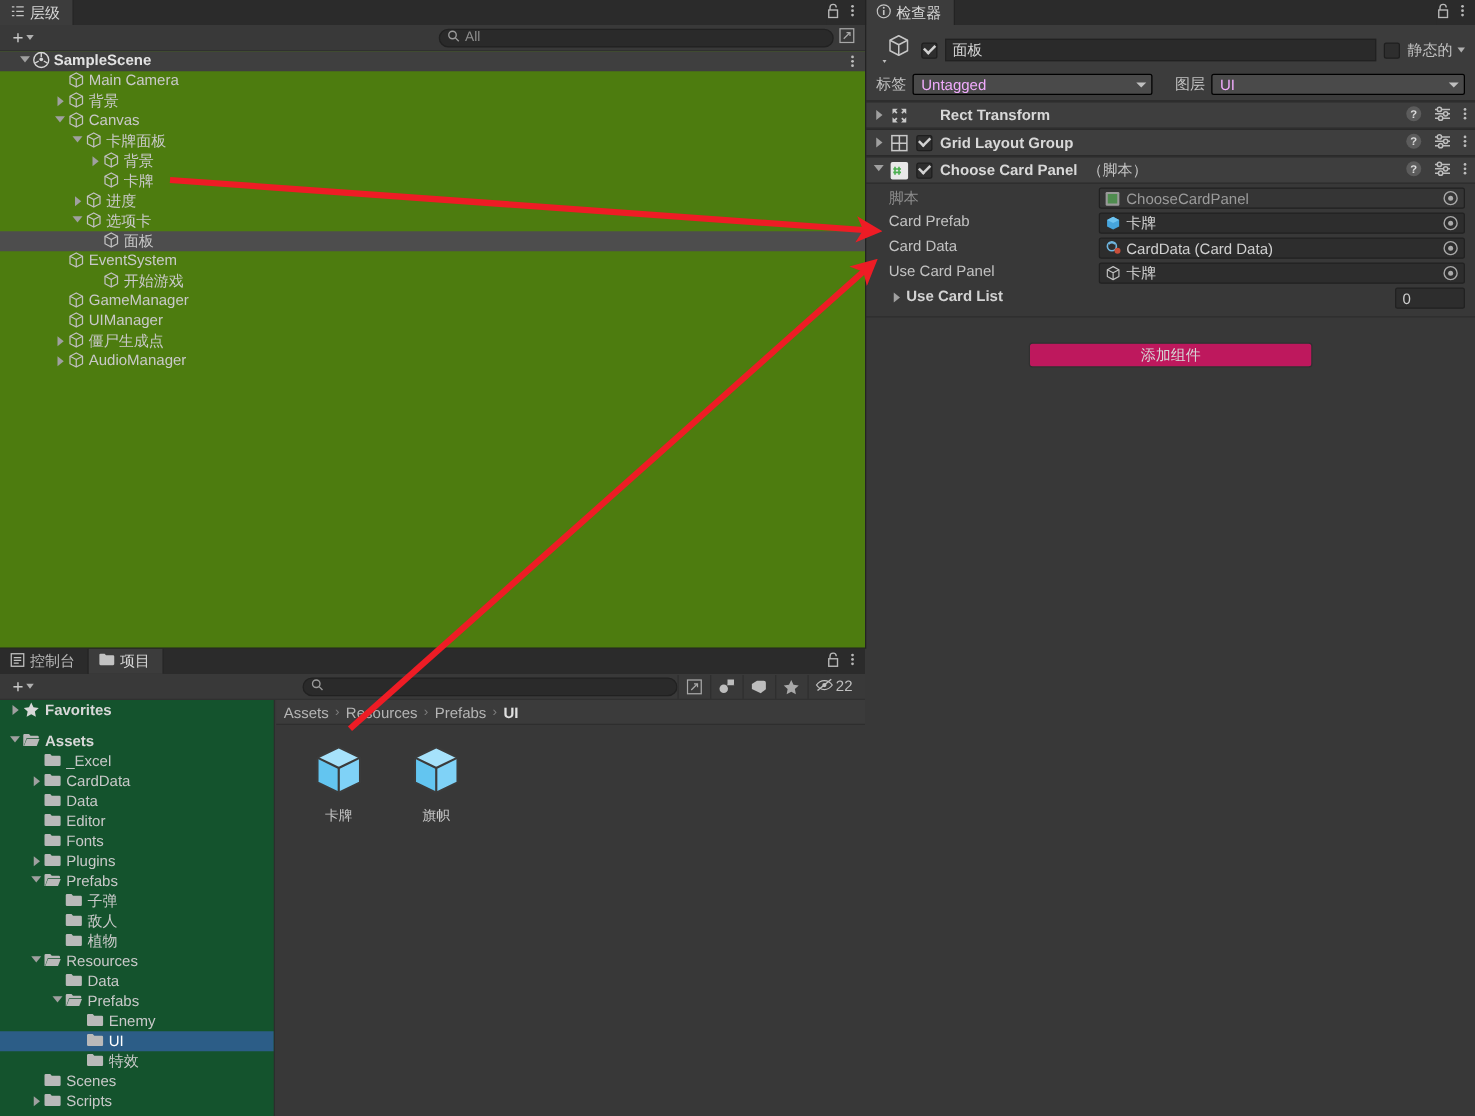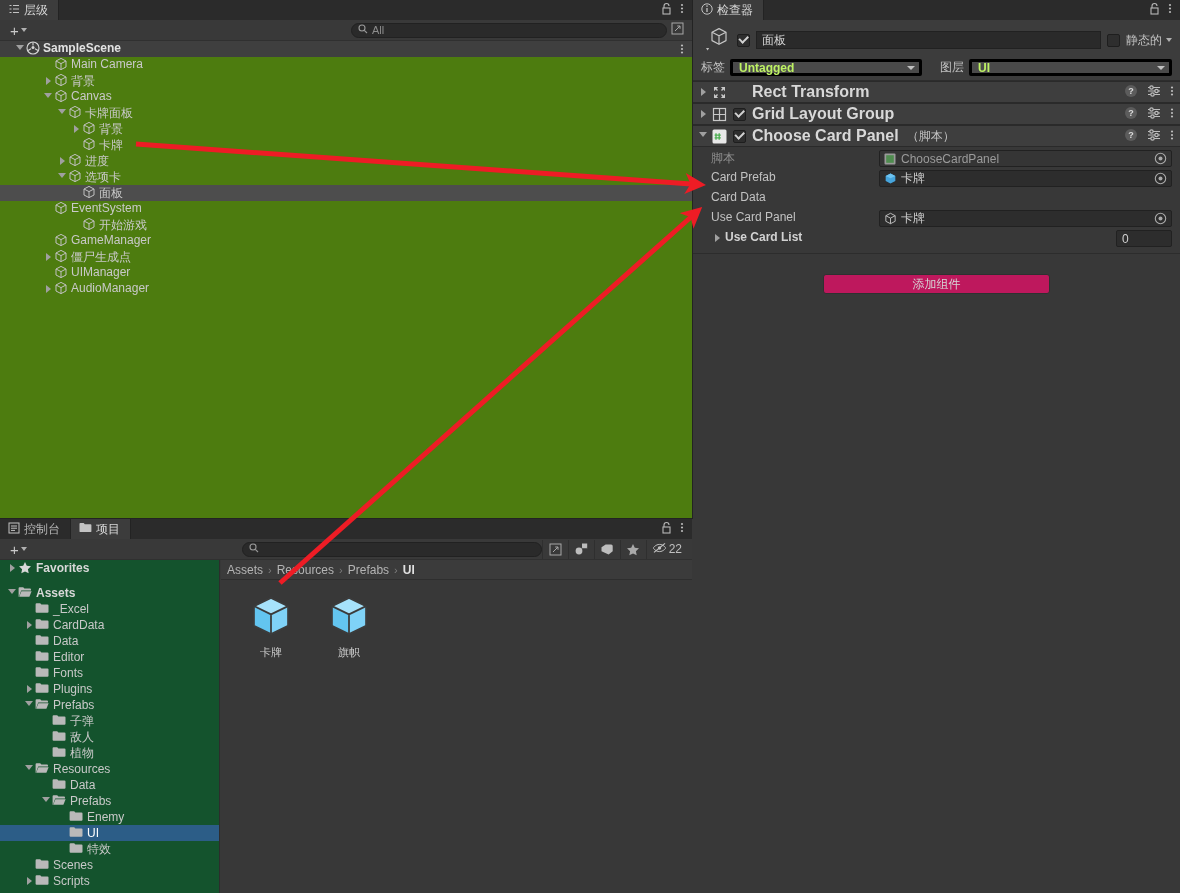--- a/index.html
+++ b/index.html
@@ -95,33 +95,33 @@
   }
   .name-field {
     flex: 1; height: 18px; background: #2a2a2a; border: 1px solid #212121;
     display: flex; align-items: center; padding: 0 5px;
     color: #d6d6d6; font-size: 12px;
   }
   .static-wrap { display: flex; align-items: center; gap: 4px; color: #c2c2c2; font-size: 12px; }
   .insp-row2 { display: flex; align-items: center; gap: 5px; margin-top: 5px; }
   .lbl { color: #c2c2c2; font-size: 12px; white-space: nowrap; }
   .dropdown {
-    height: 17px; background: #4a4a4a; border: 3px solid #000000;
+    height: 17px; background: #4a4a4a; border: 1px solid #000000;
     display: flex; align-items: center; padding: 0 4px 0 6px;
-    color: #bef264; font-size: 12px; border-radius: 2px; font-weight: bold;
+    color: #f0abfc; font-size: 12px; border-radius: 2px;
   }
   .dropdown .dd-txt { flex: 1; overflow: hidden; white-space: nowrap; }
   .dd-arrow { width:0;height:0;border-left:4px solid transparent;border-right:4px solid transparent;border-top:4px solid #c0c0c0; margin-left:4px; }
 
   .comp-header {
     height: 22px; display: flex; align-items: center;
     background: #3e3e3e; border-top: 1px solid #2a2a2a; border-bottom: 1px solid #2a2a2a;
     padding-left: 4px; position: relative;
   }
-  .comp-header .name { font-weight: bold; font-size: 16px; color: #d8d8d8; margin-left: 6px; }
+  .comp-header .name { font-weight: bold; font-size: 12px; color: #d8d8d8; margin-left: 6px; }
   .comp-header .sub { font-size: 12px; color: #c4c4c4; margin-left: 8px; font-weight: normal; }
   .comp-icons { position: absolute; right: 6px; display: flex; align-items: center; gap: 9px; }
 
   .prop-row { height: 20px; display: flex; align-items: flex-start; padding-left: 4px; }
   .prop-label { width: 182px; font-size: 12px; color: #c2c2c2; padding-left: 14px; }
   .prop-label.dim { color: #8e8e8e; }
   .objfield {
     flex: 1; height: 17px; margin-right: 8px; background: #2d2d2d;
     border: 1px solid #212121; border-radius: 2px;
     display: flex; align-items: center; padding-left: 4px; gap: 3px;
@@ -391,41 +391,41 @@
           <span class="go-icon"><svg width="14" height="14" viewBox="0 0 14 14">
               <g fill="none" stroke="#c2c2c2" stroke-width="1" stroke-linejoin="round">
                 <path d="M2 4l5-2.6L12 4v6l-5 2.6L2 10z"></path>
                 <path d="M2 4l5 2.6L12 4M7 6.6V12.6"></path>
               </g>
             </svg></span>
           <span class="hlabel">GameManager</span>
         </div>
         <div class="hrow">
           <span style="display:inline-block;width:40px;flex:0 0 40px"></span>
+          <span class="foldout"></span>
+          <span class="go-icon"><svg width="14" height="14" viewBox="0 0 14 14">
+              <g fill="none" stroke="#c2c2c2" stroke-width="1" stroke-linejoin="round">
+                <path d="M2 4l5-2.6L12 4v6l-5 2.6L2 10z"></path>
+                <path d="M2 4l5 2.6L12 4M7 6.6V12.6"></path>
+              </g>
+            </svg></span>
+          <span class="hlabel">UIManager</span>
+        </div>
+        <div class="hrow">
+          <span style="display:inline-block;width:40px;flex:0 0 40px"></span>
           <span class="foldout">
             <i></i>
           </span>
           <span class="go-icon"><svg width="14" height="14" viewBox="0 0 14 14">
               <g fill="none" stroke="#c2c2c2" stroke-width="1" stroke-linejoin="round">
                 <path d="M2 4l5-2.6L12 4v6l-5 2.6L2 10z"></path>
                 <path d="M2 4l5 2.6L12 4M7 6.6V12.6"></path>
               </g>
             </svg></span>
           <span class="hlabel">僵尸生成点</span>
-        </div>
-        <div class="hrow">
-          <span style="display:inline-block;width:40px;flex:0 0 40px"></span>
-          <span class="foldout"></span>
-          <span class="go-icon"><svg width="14" height="14" viewBox="0 0 14 14">
-              <g fill="none" stroke="#c2c2c2" stroke-width="1" stroke-linejoin="round">
-                <path d="M2 4l5-2.6L12 4v6l-5 2.6L2 10z"></path>
-                <path d="M2 4l5 2.6L12 4M7 6.6V12.6"></path>
-              </g>
-            </svg></span>
-          <span class="hlabel">UIManager</span>
         </div>
         <div class="hrow">
           <span style="display:inline-block;width:40px;flex:0 0 40px"></span>
           <span class="foldout">
             <i></i>
           </span>
           <span class="go-icon"><svg width="14" height="14" viewBox="0 0 14 14">
               <g fill="none" stroke="#c2c2c2" stroke-width="1" stroke-linejoin="round">
                 <path d="M2 4l5-2.6L12 4v6l-5 2.6L2 10z"></path>
                 <path d="M2 4l5 2.6L12 4M7 6.6V12.6"></path>
@@ -636,20 +636,34 @@
               </span>
               <span class="ofname">卡牌</span>
               <span class="objpicker"><svg width="13" height="13" viewBox="0 0 13 13">
                   <circle cx="6.5" cy="6.5" r="5.2" fill="none" stroke="#a9a9a9" stroke-width="1.1"></circle>
                   <circle cx="6.5" cy="6.5" r="2" fill="#a9a9a9"></circle>
                 </svg></span>
             </span>
           </div>
           <div class="prop-row">
             <span class="prop-label">Card Data</span>
+            <span class="objfield">
+              <span style="width:14px;height:14px;display:inline-flex;align-items:center">
+                <svg width="14" height="13" viewBox="0 0 14 13">
+                  <circle cx="5.5" cy="5" r="3.6" fill="none" stroke="#6fb6e0" stroke-width="1.3"></circle>
+                  <path d="M3 3.2c1.6-1.3 3.6-1.3 5 .1" fill="none" stroke="#6fb6e0" stroke-width="1.3"></path>
+                  <circle cx="10" cy="8.6" r="2.4" fill="#c94f3a"></circle>
+                </svg>
+              </span>
+              <span class="ofname">CardData (Card Data)</span>
+              <span class="objpicker"><svg width="13" height="13" viewBox="0 0 13 13">
+                  <circle cx="6.5" cy="6.5" r="5.2" fill="none" stroke="#a9a9a9" stroke-width="1.1"></circle>
+                  <circle cx="6.5" cy="6.5" r="2" fill="#a9a9a9"></circle>
+                </svg></span>
+            </span>
           </div>
           <div class="prop-row">
             <span class="prop-label">Use Card Panel</span>
             <span class="objfield">
               <span style="width:14px;height:14px;display:inline-flex;align-items:center">
                 <svg width="13" height="13" viewBox="0 0 14 14">
                   <g fill="none" stroke="#c2c2c2" stroke-width="1" stroke-linejoin="round">
                     <path d="M2 4l5-2.6L12 4v6l-5 2.6L2 10z"></path>
                     <path d="M2 4l5 2.6L12 4M7 6.6V12.6"></path>
                   </g>

